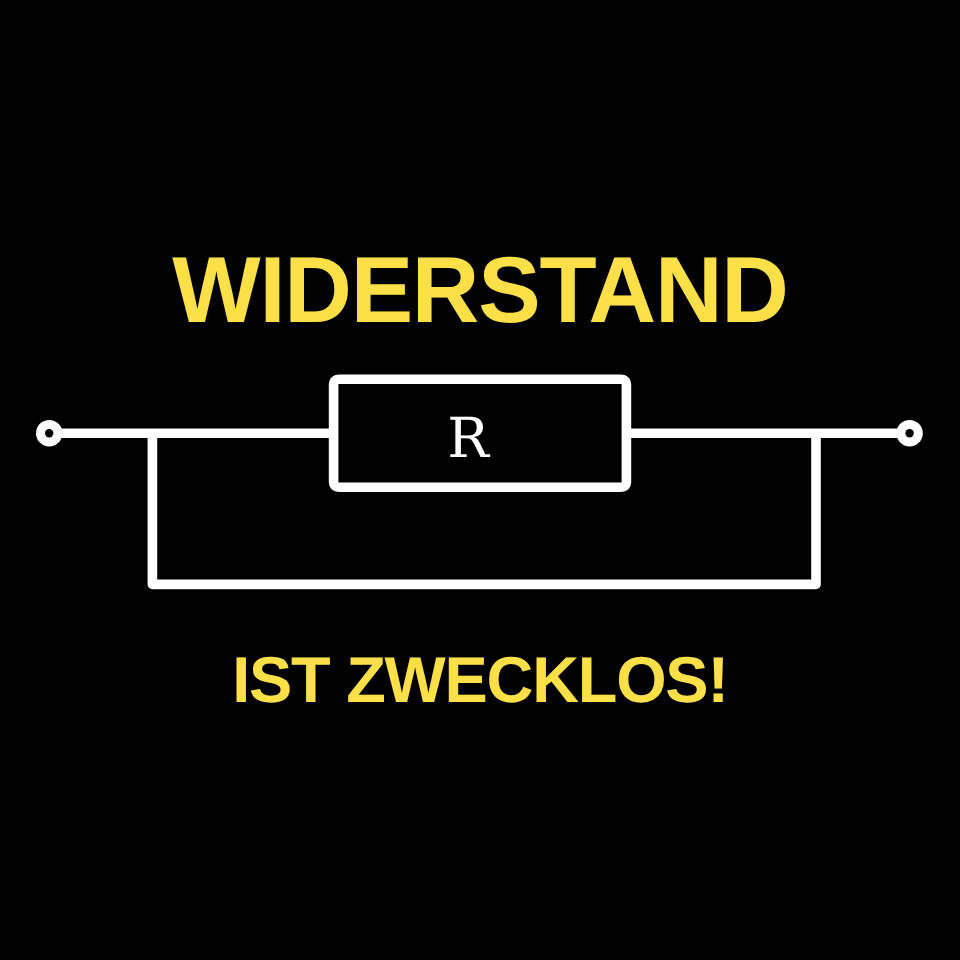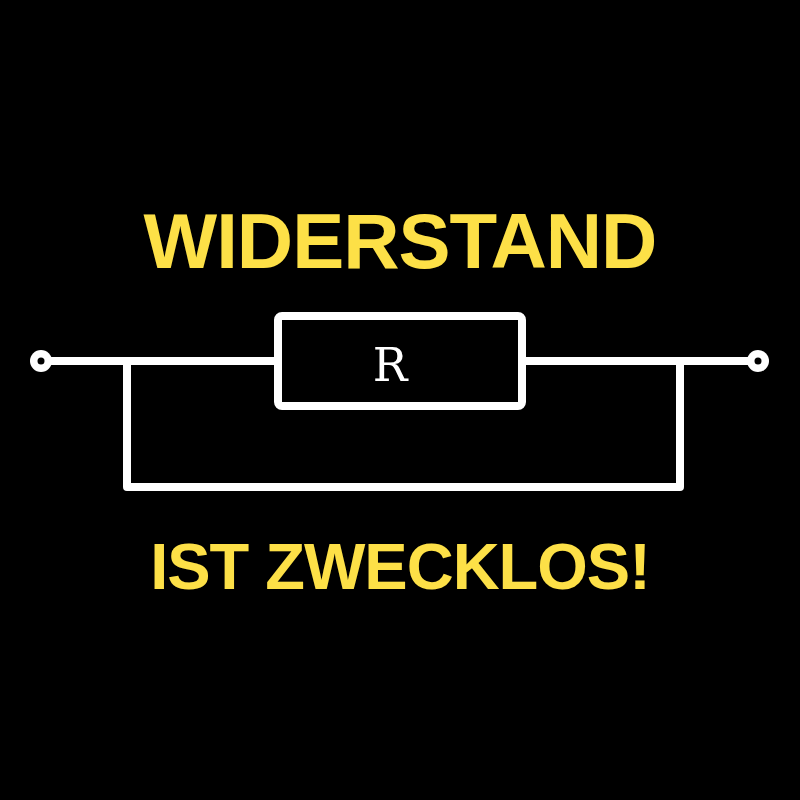--- a/index.html
+++ b/index.html
@@ -27,21 +27,21 @@
     }
     .headline-top {
       top: 196px;
       font-size: 78px;
       letter-spacing: -1px;
       line-height: 90px;
       transform: scaleX(1.0);
     }
     .headline-bottom {
       top: 524px;
-      font-size: 65px;
+      font-size: 54px;
       letter-spacing: -1px;
       line-height: 86px;
     }
     .circuit {
       position: absolute;
       left: 0;
       top: 0;
       width: 800px;
       height: 800px;
     }

